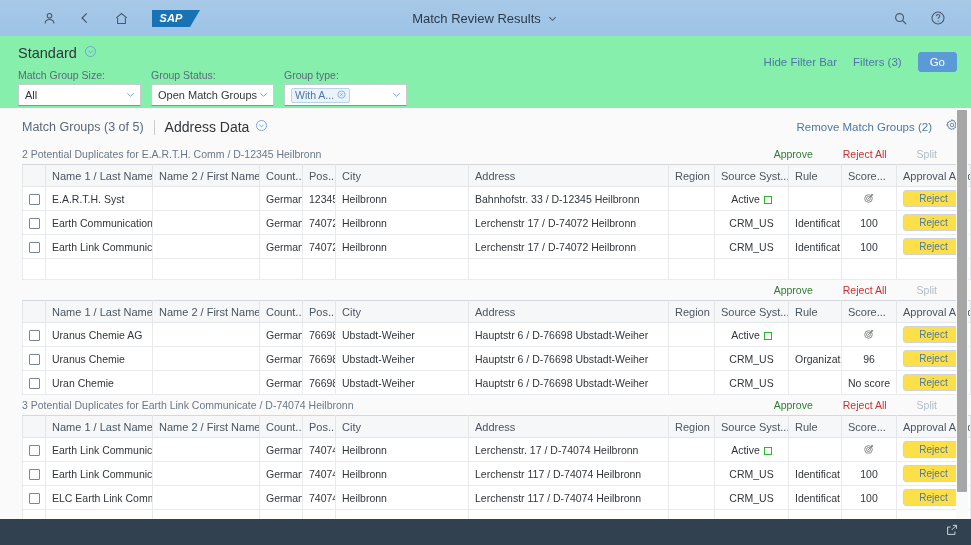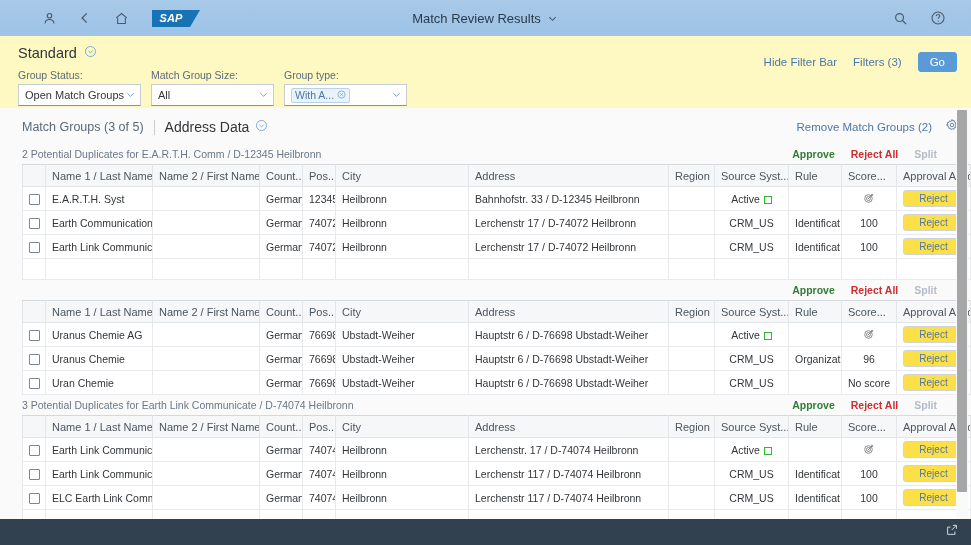--- a/index.html
+++ b/index.html
@@ -51,21 +51,21 @@
     font-size: 13px; color: #2b3a4a; pointer-events: auto; cursor: pointer;
   }
   .shell-title .chev { pointer-events:auto; cursor:pointer; }
   .shell-right {
     margin-left: auto; display: flex; align-items: center; gap: 20px;
     padding-right: 14px;
   }
 
   
   .filter-bar {
-    background: #fef9c3;
+    background: #86efac;
     border-bottom: 1px solid #dfe5ea;
     padding: 8px 18px 12px 18px;
     position: relative;
   }
   .variant-row { display: flex; align-items: center; gap: 7px; margin-bottom: 7px; }
   .variant-name { font-size: 14.5px; color: #32363a; }
   .variant-chev { cursor: pointer; }
   .filter-actions {
     position: absolute; right: 14px; top: 16px;
     display: flex; align-items: center; gap: 16px;
@@ -116,21 +116,21 @@
   .gear { cursor:pointer; color:#5b7898; }
 
   
   .group { margin: 0 14px 0 22px; }
   .group-bar {
     display: flex; align-items: center;
     padding: 4px 0 4px 0;
     font-size: 10.5px;
   }
   .group-caption { color: #6a7888; }
-  .group-acts { margin-left:auto; display:flex; gap:16px; padding-right:20px;font-weight:bold; }
+  .group-acts { margin-left:auto; display:flex; gap:30px; padding-right:20px; }
   .act-approve { color:#2e7d32; font-size:10.5px; cursor:pointer; }
   .act-reject  { color:#cc2f2f; font-size:10.5px; cursor:pointer; }
   .act-split   { color:#b3bcc6; font-size:10.5px; cursor:default; }
 
   table.grid { border-collapse: collapse; width: 921px; table-layout: fixed; background:#fff; }
   table.grid th {
     background:#f6f7f8; font-weight: normal; font-size: 11px; color:#4a5560;
     text-align:left; padding: 4px 6px; height: 22px;
     border: 1px solid #e3e6e9; border-top: 1px solid #d4d8dc;
     overflow:hidden; white-space:nowrap; text-overflow:clip;
@@ -239,35 +239,35 @@
 
   <div class="filter-actions">
     <span class="link-btn">Hide Filter Bar</span>
     <span class="link-btn">Filters (3)</span>
     <span class="go-btn">Go</span>
   </div>
 
   <div class="filters-row">
 
     <div class="filter-field">
-      <span class="filter-label">Group Status:</span>
-      <div class="filter-input">
-        <span class="val">Open Match Groups</span>
+      <span class="filter-label">Match Group Size:</span>
+      <div class="filter-input w2">
+        <span class="val">All</span>
         <span class="dd-chev">
           <svg width="11" height="11" viewBox="0 0 24 24" fill="none" stroke="currentColor" stroke-width="2.1">
               <path d="M5 9l7 7 7-7"></path>
             </svg>
         </span>
       </div>
     </div>
 
     <div class="filter-field">
-      <span class="filter-label">Match Group Size:</span>
-      <div class="filter-input w2">
-        <span class="val">All</span>
+      <span class="filter-label">Group Status:</span>
+      <div class="filter-input">
+        <span class="val">Open Match Groups</span>
         <span class="dd-chev">
           <svg width="11" height="11" viewBox="0 0 24 24" fill="none" stroke="currentColor" stroke-width="2.1">
               <path d="M5 9l7 7 7-7"></path>
             </svg>
         </span>
       </div>
     </div>
 
     <div class="filter-field">
       <span class="filter-label">Group type:</span>

